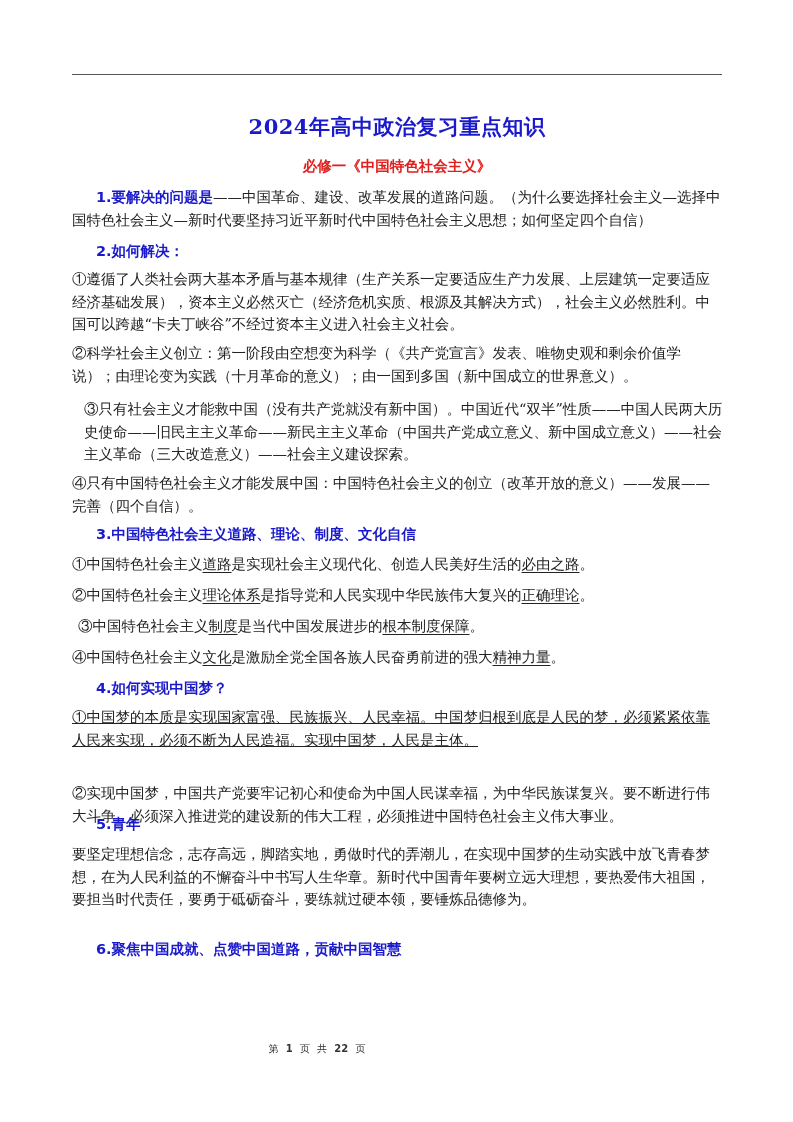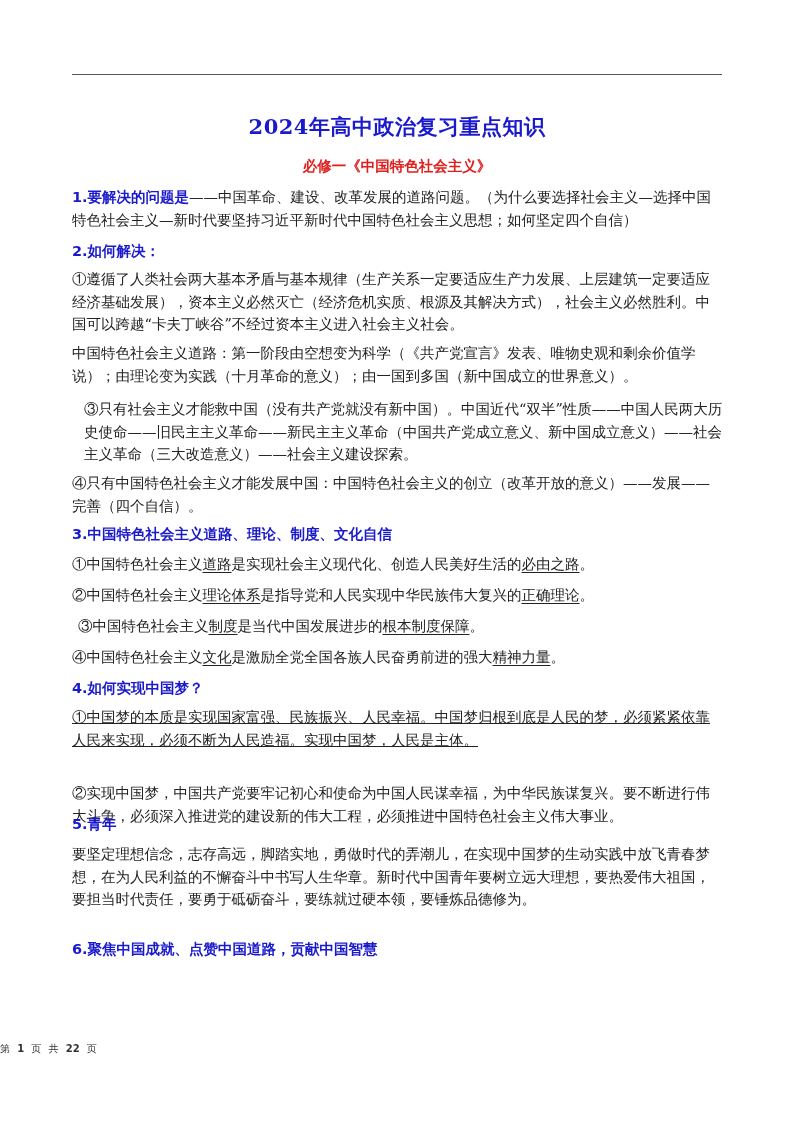--- a/index.html
+++ b/index.html
@@ -3,42 +3,42 @@
   <meta charset="utf-8">
   <style>
     html, body { margin: 0; padding: 0; background: #ffffff; }
     body { width: 793px; height: 1122px; position: relative; overflow: hidden; }
     .page { position: absolute; left: 0; top: 0; width: 793px; height: 1122px; }
     .top-rule { position: absolute; left: 72px; top: 74px; width: 650px; height: 1px; background: #555; }
     .content { position: absolute; left: 72px; top: 0; width: 650px; font-family: "DejaVu Serif", serif; font-size: 14.5px; color: #222; }
     .title { position: absolute; left: 0; top: 113px; width: 650px; text-align: center; font-size: 21px; font-weight: bold; color: #1a1acc; letter-spacing: 0.5px; }
     .subtitle { position: absolute; left: 0; top: 157px; width: 650px; text-align: center; font-size: 14.5px; font-weight: bold; color: #e0201e; }
     .blk { position: absolute; left: 0; width: 650px; line-height: 22.5px; }
-    .h { color: #1a1acc; font-weight: bold; font-family: "DejaVu Sans", sans-serif; font-size: 14.5px; }
+    .h { color: #1a1acc; font-weight: bold; font-family: "DejaVu Sans", sans-serif; font-size: 14.5px; margin-left: 24px; }
     .p { color: #222; }
     .u { text-decoration: underline; text-underline-offset: 3px; text-align: center; }
-    .footer { position: absolute; left: 0; top: 1042px; width: 634px; text-align: left; font-family: "DejaVu Sans", sans-serif; font-size: 10px; color: #333; word-spacing: 4px; }
+    .footer { position: absolute; left: 0; top: 1042px; width: 634px; text-align: center; font-family: "DejaVu Sans", sans-serif; font-size: 10px; color: #333; word-spacing: 4px; }
     .footer b { font-weight: bold; }
   </style>
 </head>
 <body>
 
 <div class="page">
   <div class="top-rule"></div>
   <div class="content">
     <div class="title">2024年高中政治复习重点知识</div>
     <div class="subtitle">必修一《中国特色社会主义》</div>
 
     <div class="blk" style="top:186px;">
       <span class="h">1.要解决的问题是</span><span class="p">——中国革命、建设、改革发展的道路问题。（为什么要选择社会主义—选择中国特色社会主义—新时代要坚持习近平新时代中国特色社会主义思想；如何坚定四个自信）</span>
     </div>
 
     <div class="blk h" style="top:240px;">2.如何解决：</div>
     <div class="blk p" style="top:268px;">①遵循了人类社会两大基本矛盾与基本规律（生产关系一定要适应生产力发展、上层建筑一定要适应经济基础发展），资本主义必然灭亡（经济危机实质、根源及其解决方式），社会主义必然胜利。中国可以跨越“卡夫丁峡谷”不经过资本主义进入社会主义社会。</div>
-    <div class="blk p" style="top:342px;">中国特色社会主义道路：第一阶段由空想变为科学（《共产党宣言》发表、唯物史观和剩余价值学说）；由理论变为实践（十月革命的意义）；由一国到多国（新中国成立的世界意义）。</div>
+    <div class="blk p" style="top:342px;">②科学社会主义创立：第一阶段由空想变为科学（《共产党宣言》发表、唯物史观和剩余价值学说）；由理论变为实践（十月革命的意义）；由一国到多国（新中国成立的世界意义）。</div>
     <div class="blk p" style="top:398px;margin-left:12px;">③只有社会主义才能救中国（没有共产党就没有新中国）。中国近代“双半”性质——中国人民两大历史使命——旧民主主义革命——新民主主义革命（中国共产党成立意义、新中国成立意义）——社会主义革命（三大改造意义）——社会主义建设探索。</div>
     <div class="blk p" style="top:472px;">④只有中国特色社会主义才能发展中国：中国特色社会主义的创立（改革开放的意义）——发展——完善（四个自信）。</div>
 
     <div class="blk h" style="top:523px;">3.中国特色社会主义道路、理论、制度、文化自信</div>
     <div class="blk p" style="top:553px;">
       <span>①中国特色社会主义</span><span class="u">道路</span><span>是实现社会主义现代化、创造人民美好生活的</span><span class="u">必由之路</span><span>。</span>
     </div>
     <div class="blk p" style="top:584px;">
       <span>②中国特色社会主义</span><span class="u">理论体系</span><span>是指导党和人民实现中华民族伟大复兴的</span><span class="u">正确理论</span><span>。</span>
     </div>

